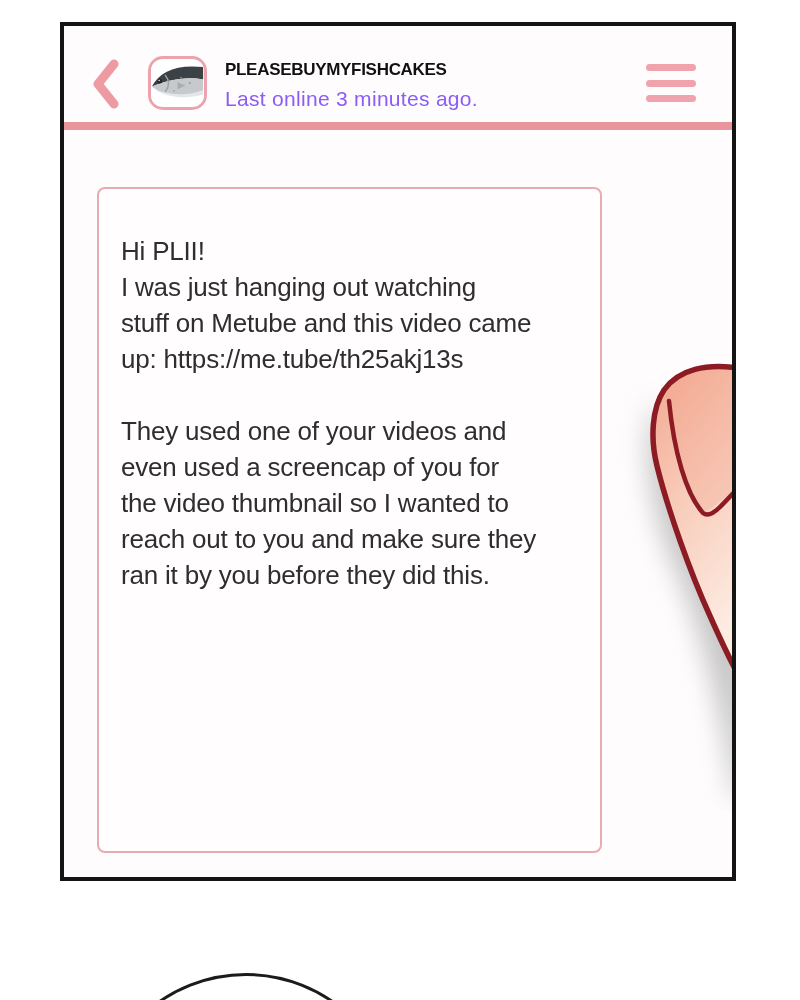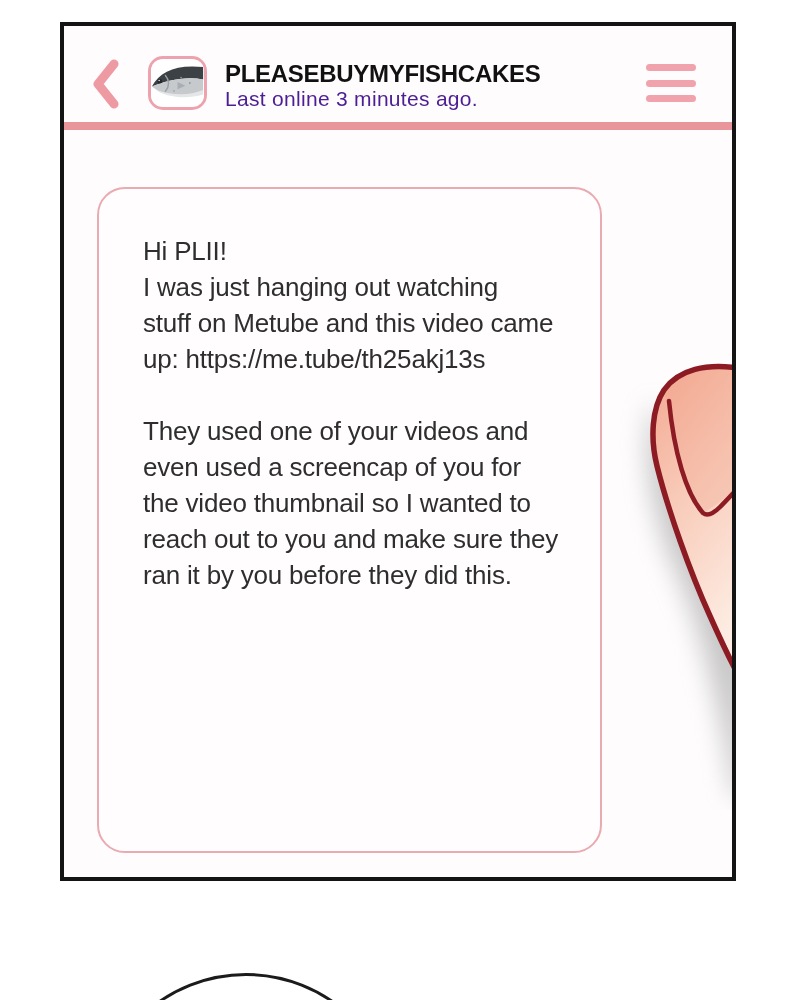--- a/index.html
+++ b/index.html
@@ -17,36 +17,36 @@
   .back-btn{position:absolute;left:24px;top:34px;width:36px;height:52px;
     display:flex;align-items:center;justify-content:center;cursor:pointer;}
   .avatar{
     position:absolute;left:84px;top:30px;width:59px;height:54px;
     border:3px solid #eda3ae;border-radius:15px;box-sizing:border-box;
     background:#ffffff;overflow:hidden;cursor:pointer;
   }
   .avatar svg{display:block;width:100%;height:100%;}
   .contact-name{
     position:absolute;left:161px;top:34px;width:360px;
-    font-size:24px;font-weight:700;letter-spacing:-0.3px;color:#111111;
+    font-size:17px;font-weight:700;letter-spacing:-0.3px;color:#111111;
     white-space:nowrap;
   }
   .contact-status{
     position:absolute;left:161px;top:61px;width:360px;
-    font-size:21px;letter-spacing:0.3px;color:#4c1d95;white-space:nowrap;
+    font-size:21px;letter-spacing:0.3px;color:#8b5cf6;white-space:nowrap;
   }
   .menu-btn{position:absolute;left:582px;top:38px;width:50px;height:38px;
     display:flex;flex-direction:column;justify-content:space-between;cursor:pointer;}
   .menu-btn span{display:block;height:7px;border-radius:4px;background:#f0a3ad;}
   .divider{position:absolute;left:0;top:96px;width:668px;height:8px;background:#e8959c;}
   
   .bubble{
     position:absolute;left:33px;top:161px;width:505px;height:666px;
-    box-sizing:border-box;border:2px solid #e9abb2;border-radius:28px;
-    background:#fffdfd;padding:44px 14px 0 44px;
+    box-sizing:border-box;border:2px solid #e9abb2;border-radius:8px;
+    background:#fffdfd;padding:44px 14px 0 22px;
   }
   .bubble p{
     margin:0 0 36px 0;font-size:26px;line-height:36px;color:#2e2e2e;
     letter-spacing:-0.2px;white-space:pre-line;
   }
   
   .finger{position:absolute;left:496px;top:314px;width:180px;height:470px;}
   
   .balloon{
     position:absolute;left:93px;top:973px;width:300px;height:300px;

